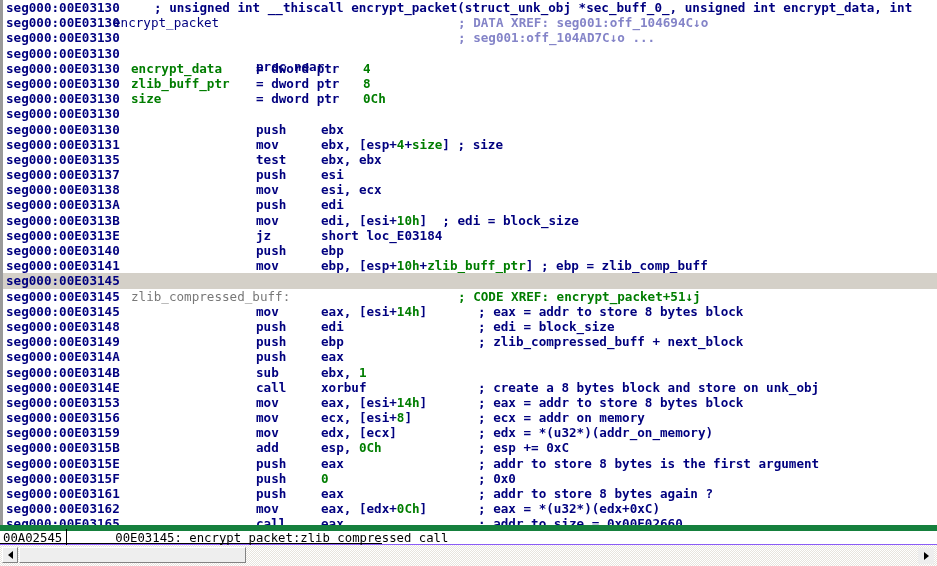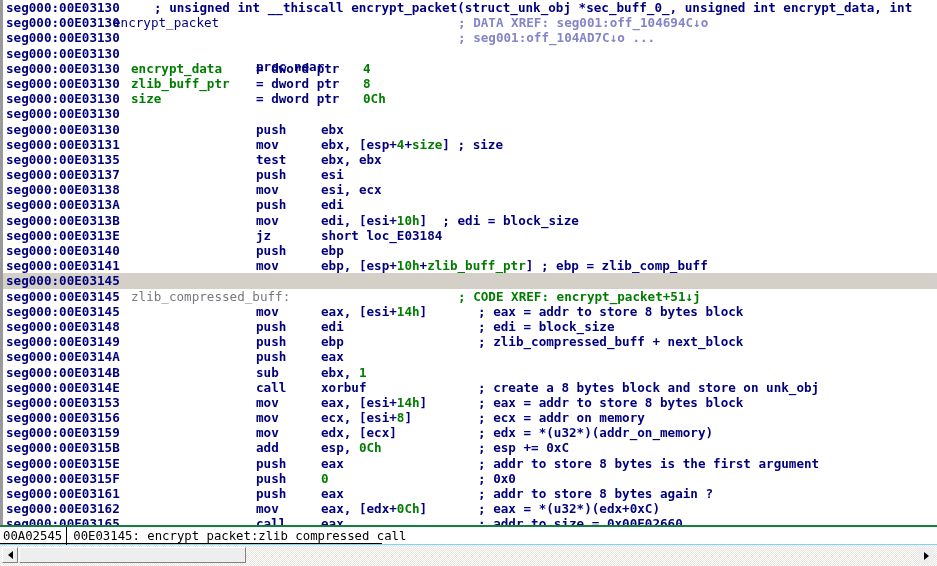--- a/index.html
+++ b/index.html
@@ -11,21 +11,21 @@
     width: 937px;
     height: 566px;
     overflow: hidden;
     font-family: "DejaVu Sans Mono", "Liberation Mono", monospace;
   }
 
   #app {
     position: relative;
     width: 937px;
     height: 566px;
-    background: #7dd3fc;
+    background: #8b5cf6;
     box-sizing: border-box;
     text-align: right;
   }
 
   
   #disasm-pane {
     position: absolute;
     left: 0;
     top: 0;
     width: 937px;
@@ -66,27 +66,28 @@
   .g      { color: #007d00; }
 
   
   #status-bar {
     position: absolute;
     left: 0;
     top: 525px;
     width: 937px;
     height: 19px;
     background: #ffffff;
-    border-top: 2px solid #15803d;
+    border-top: 6px solid #15803d;
     box-sizing: border-box;
     display: flex;
     align-items: center;
     font-family: "DejaVu Sans Mono", "Liberation Mono", monospace;
     font-size: 12.3px;
     color: #000000;
+    gap: 42px;
   }
   #status-bar .seg-addr {
     padding: 0 4px 0 3px;
     border-right: 1px solid #000000;
     line-height: 18px;
     white-space: pre;
   }
   #status-bar .status-text {
     padding-left: 6px;
     line-height: 18px;

